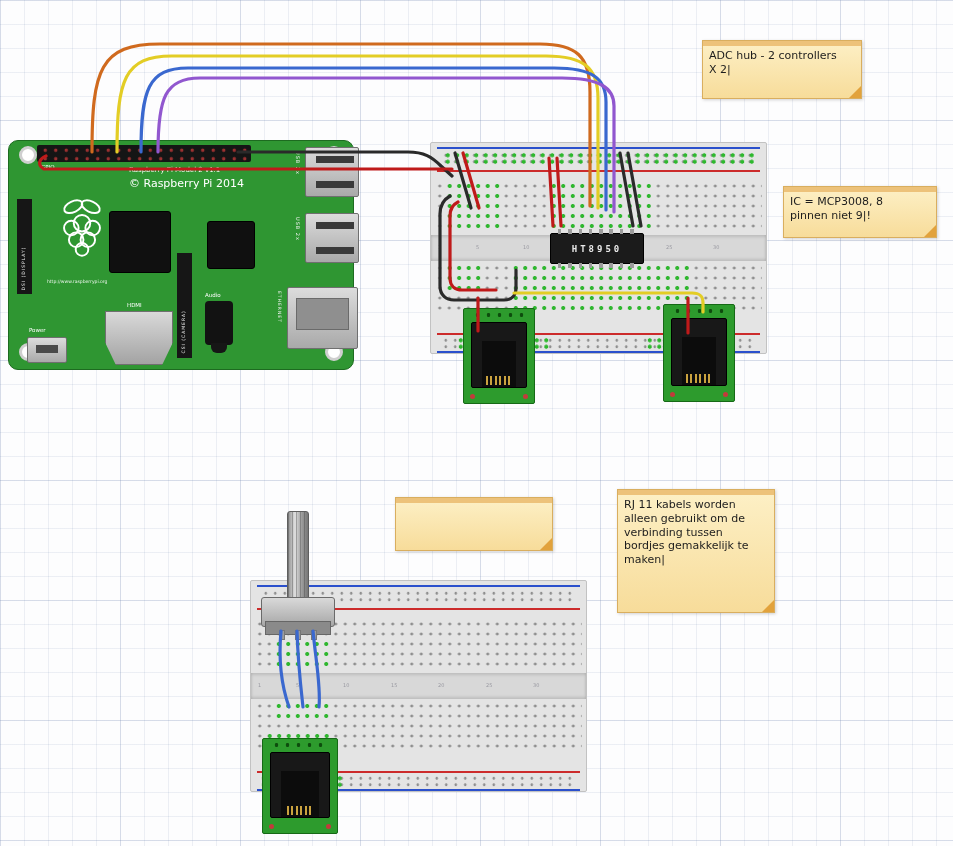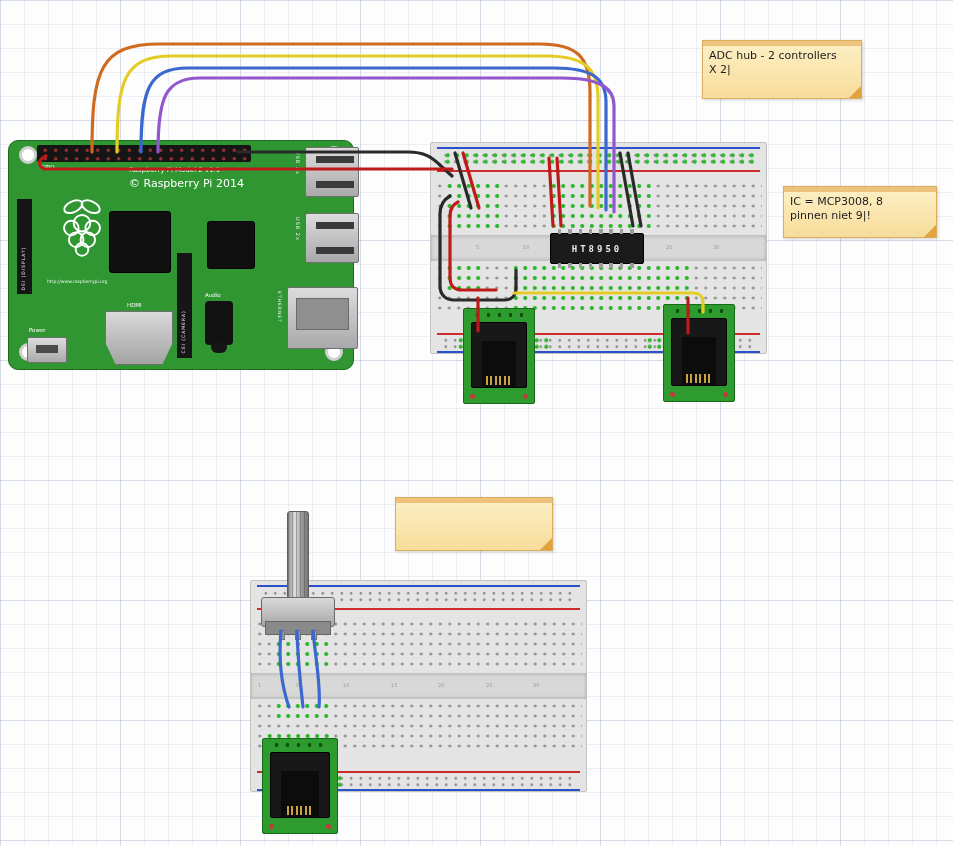--- a/index.html
+++ b/index.html
@@ -292,14 +292,23 @@
     <div class="note-text">IC = MCP3008, 8
 pinnen niet 9|!</div>
     <div class="note-fold"></div>
   </div>
 
   <div class="note" style="left:395px;top:497px;width:156px;height:52px">
     <div class="note-bar"></div>
     <div class="note-fold"></div>
   </div>
 
+  <div class="note" style="left:617px;top:489px;width:156px;height:122px">
+    <div class="note-bar"></div>
+    <div class="note-text">RJ 11 kabels worden
+alleen gebruikt om de
+verbinding tussen
+bordjes gemakkelijk te
+maken|</div>
+    <div class="note-fold"></div>
+  </div>
 
 </div>
 
 </body></html>

